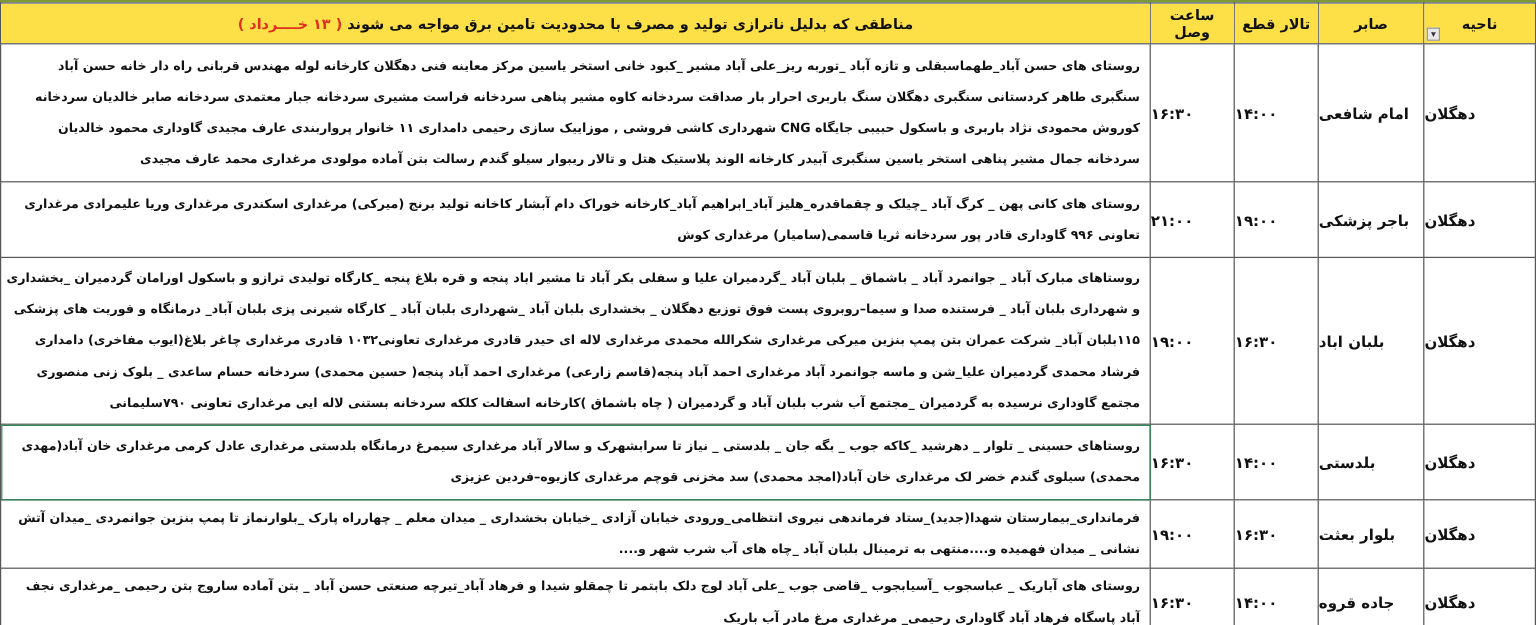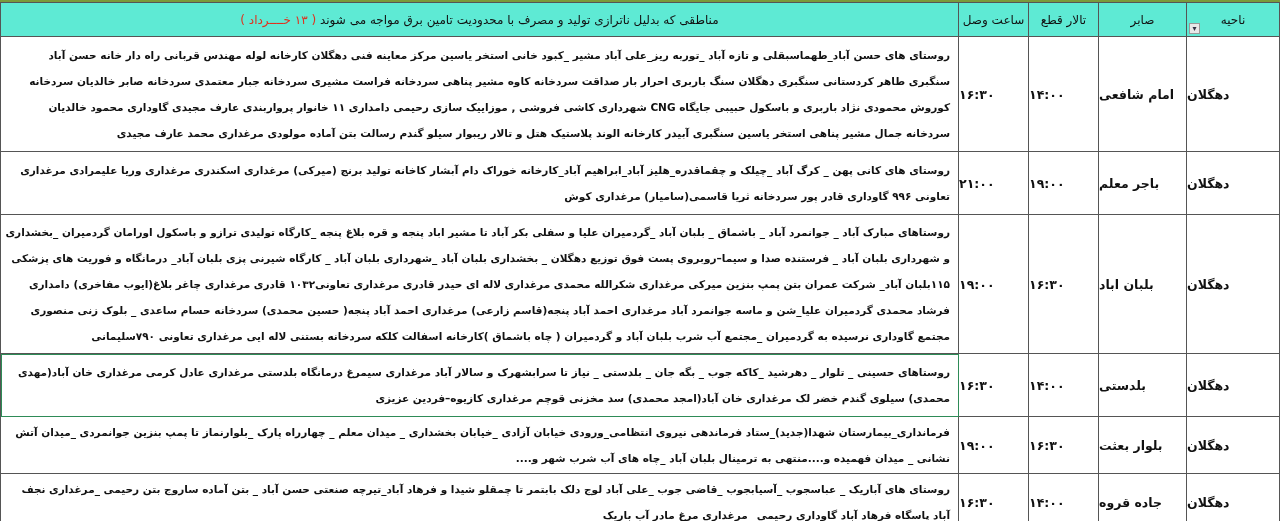--- a/index.html
+++ b/index.html
@@ -1,20 +1,20 @@
 <!DOCTYPE html>
 <html><head>
 <meta charset="utf-8">
 <style>
   html, body { margin:0; padding:0; background:#ffffff; }
   body { width:1280px; height:521px; overflow:hidden; font-family:"DejaVu Sans", sans-serif; }
   .sheet { position:relative; width:1280px; height:521px; border-top:2px solid #7a9a3a; box-sizing:border-box; }
   table { border-collapse:collapse; width:1280px; table-layout:fixed; direction:rtl; }
   th, td { border:1px solid #555; padding:0; }
-  thead th { background:#5eead4; height:33px; font-weight:normal; font-size:12px; color:#111; position:relative; }
+  thead th { background:#fde047; height:33px; font-weight:bold; font-size:12px; color:#111; position:relative; }
   .title-red { color:#e0301e; }
   td { font-weight:bold; color:#111; }
   td.center { text-align:left; font-size:12.5px; }
   td.desc { text-align:right; font-size:10.5px; line-height:26px; padding:2px 8px 2px 4px; vertical-align:middle; }
   .filter-btn { position:absolute; left:2px; bottom:2px; width:11px; height:11px; background:#e8e8e8; border:1px solid #999; font-size:8px; line-height:10px; color:#334; display:flex; align-items:center; justify-content:center; box-sizing:border-box; }
   tr.r1 td { height:110px; }
   tr.r2 td { height:58px; }
   tr.r3 td { height:134px; }
   tr.r4 td { height:58px;margin-top:47px; }
   tr.r5 td { height:52px; }
@@ -57,21 +57,21 @@
   <tbody>
     <tr class="r1">
       <td class="center">دهگلان</td>
       <td class="center">امام شافعی</td>
       <td class="center">۱۴:۰۰</td>
       <td class="center">۱۶:۳۰</td>
       <td class="desc">روستای های حسن آباد_طهماسبقلی و تازه آباد _توربه ریز_علی آباد مشیر _کبود خانی استخر یاسین  مرکز معاینه فنی دهگلان  کارخانه لوله مهندس قربانی راه دار خانه حسن آباد سنگبری طاهر کردستانی سنگبری دهگلان سنگ باربری احرار بار صداقت  سردخانه کاوه مشیر پناهی سردخانه فراست مشیری سردخانه جبار  معتمدی سردخانه صابر خالدیان سردخانه کوروش محمودی نژاد باربری و باسکول حبیبی جایگاه CNG شهرداری کاشی فروشی , موزاییک سازی رحیمی   دامداری ۱۱ خانوار پرواربندی عارف مجیدی گاوداری محمود خالدیان سردخانه جمال مشیر پناهی استخر یاسین  سنگبری آبیدر کارخانه الوند پلاستیک  هتل و تالار ریبوار سیلو گندم رسالت  بتن آماده مولودی  مرغداری محمد عارف مجیدی</td>
     </tr>
     <tr class="r2">
       <td class="center">دهگلان</td>
-      <td class="center">باجر معلم</td>
+      <td class="center">باجر پزشکی</td>
       <td class="center">۱۹:۰۰</td>
       <td class="center">۲۱:۰۰</td>
       <td class="desc">روستای های کانی پهن _ کرگ آباد _چیلک و چقماقدره_هلیز آباد_ابراهیم آباد_کارخانه خوراک دام آبشار  کاخانه تولید برنج (میرکی) مرغداری اسکندری مرغداری وریا علیمرادی مرغداری تعاونی ۹۹۶ گاوداری قادر پور سردخانه ثریا قاسمی(سامیار) مرغداری کوش</td>
     </tr>
     <tr class="r3">
       <td class="center">دهگلان</td>
       <td class="center">بلبان اباد</td>
       <td class="center">۱۶:۳۰</td>
       <td class="center">۱۹:۰۰</td>
       <td class="desc">روستاهای مبارک آباد _ جوانمرد آباد _ باشماق _ بلبان آباد _گردمیران علیا و سفلی بکر آباد تا مشیر اباد پنجه و قره بلاغ پنجه  _کارگاه تولیدی ترازو و باسکول اورامان گردمیران _بخشداری و شهرداری بلبان آباد _ فرستنده صدا و سیما–روبروی پست فوق توزیع دهگلان  _  بخشداری بلبان آباد  _شهرداری بلبان آباد _ کارگاه شیرنی پزی بلبان آباد_ درمانگاه و فوریت های پزشکی ۱۱۵بلبان آباد_ شرکت عمران بتن پمپ بنزین میرکی مرغداری شکرالله محمدی  مرغداری لاله ای حیدر قادری مرغداری تعاونی۱۰۳۲ قادری مرغداری چاغر بلاغ(ایوب مفاخری) دامداری فرشاد محمدی  گردمیران علیا_شن و ماسه جوانمرد آباد مرغداری احمد آباد پنجه(قاسم زارعی) مرغداری احمد آباد پنجه( حسین محمدی) سردخانه حسام ساعدی _ بلوک زنی منصوری  مجتمع گاوداری نرسیده به گردمیران _مجتمع آب شرب بلبان آباد و گردمیران ( چاه باشماق )کارخانه اسفالت کلکه سردخانه بستنی لاله ایی مرغداری تعاونی ۷۹۰سلیمانی</td>

